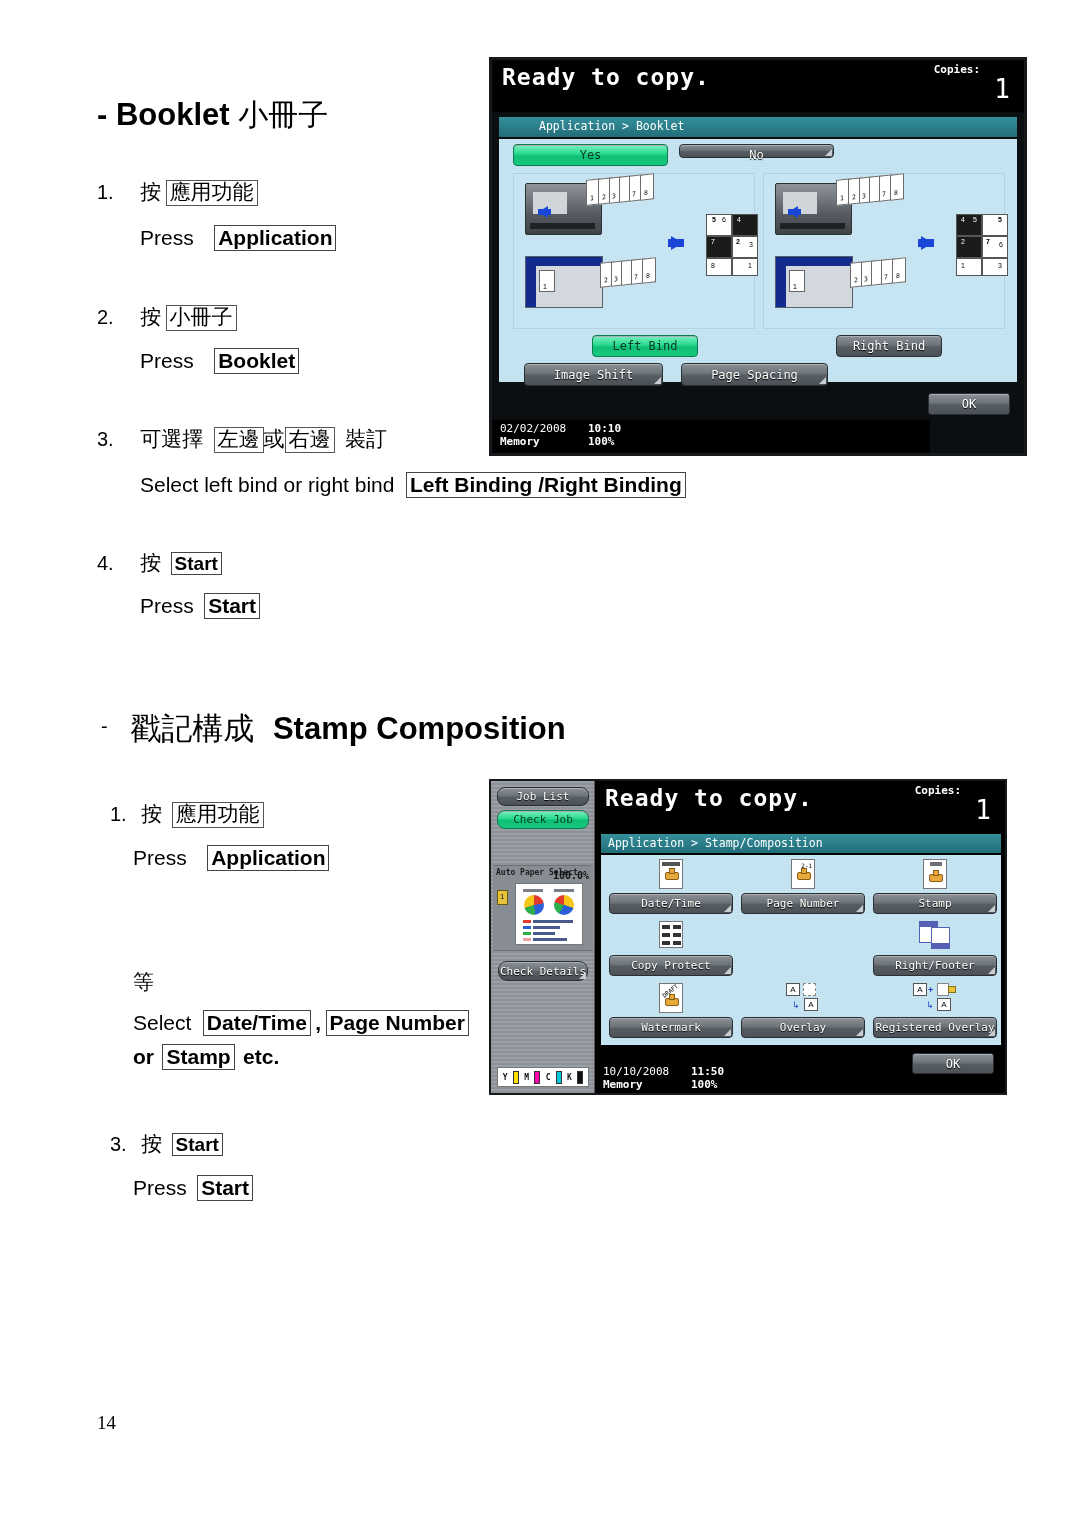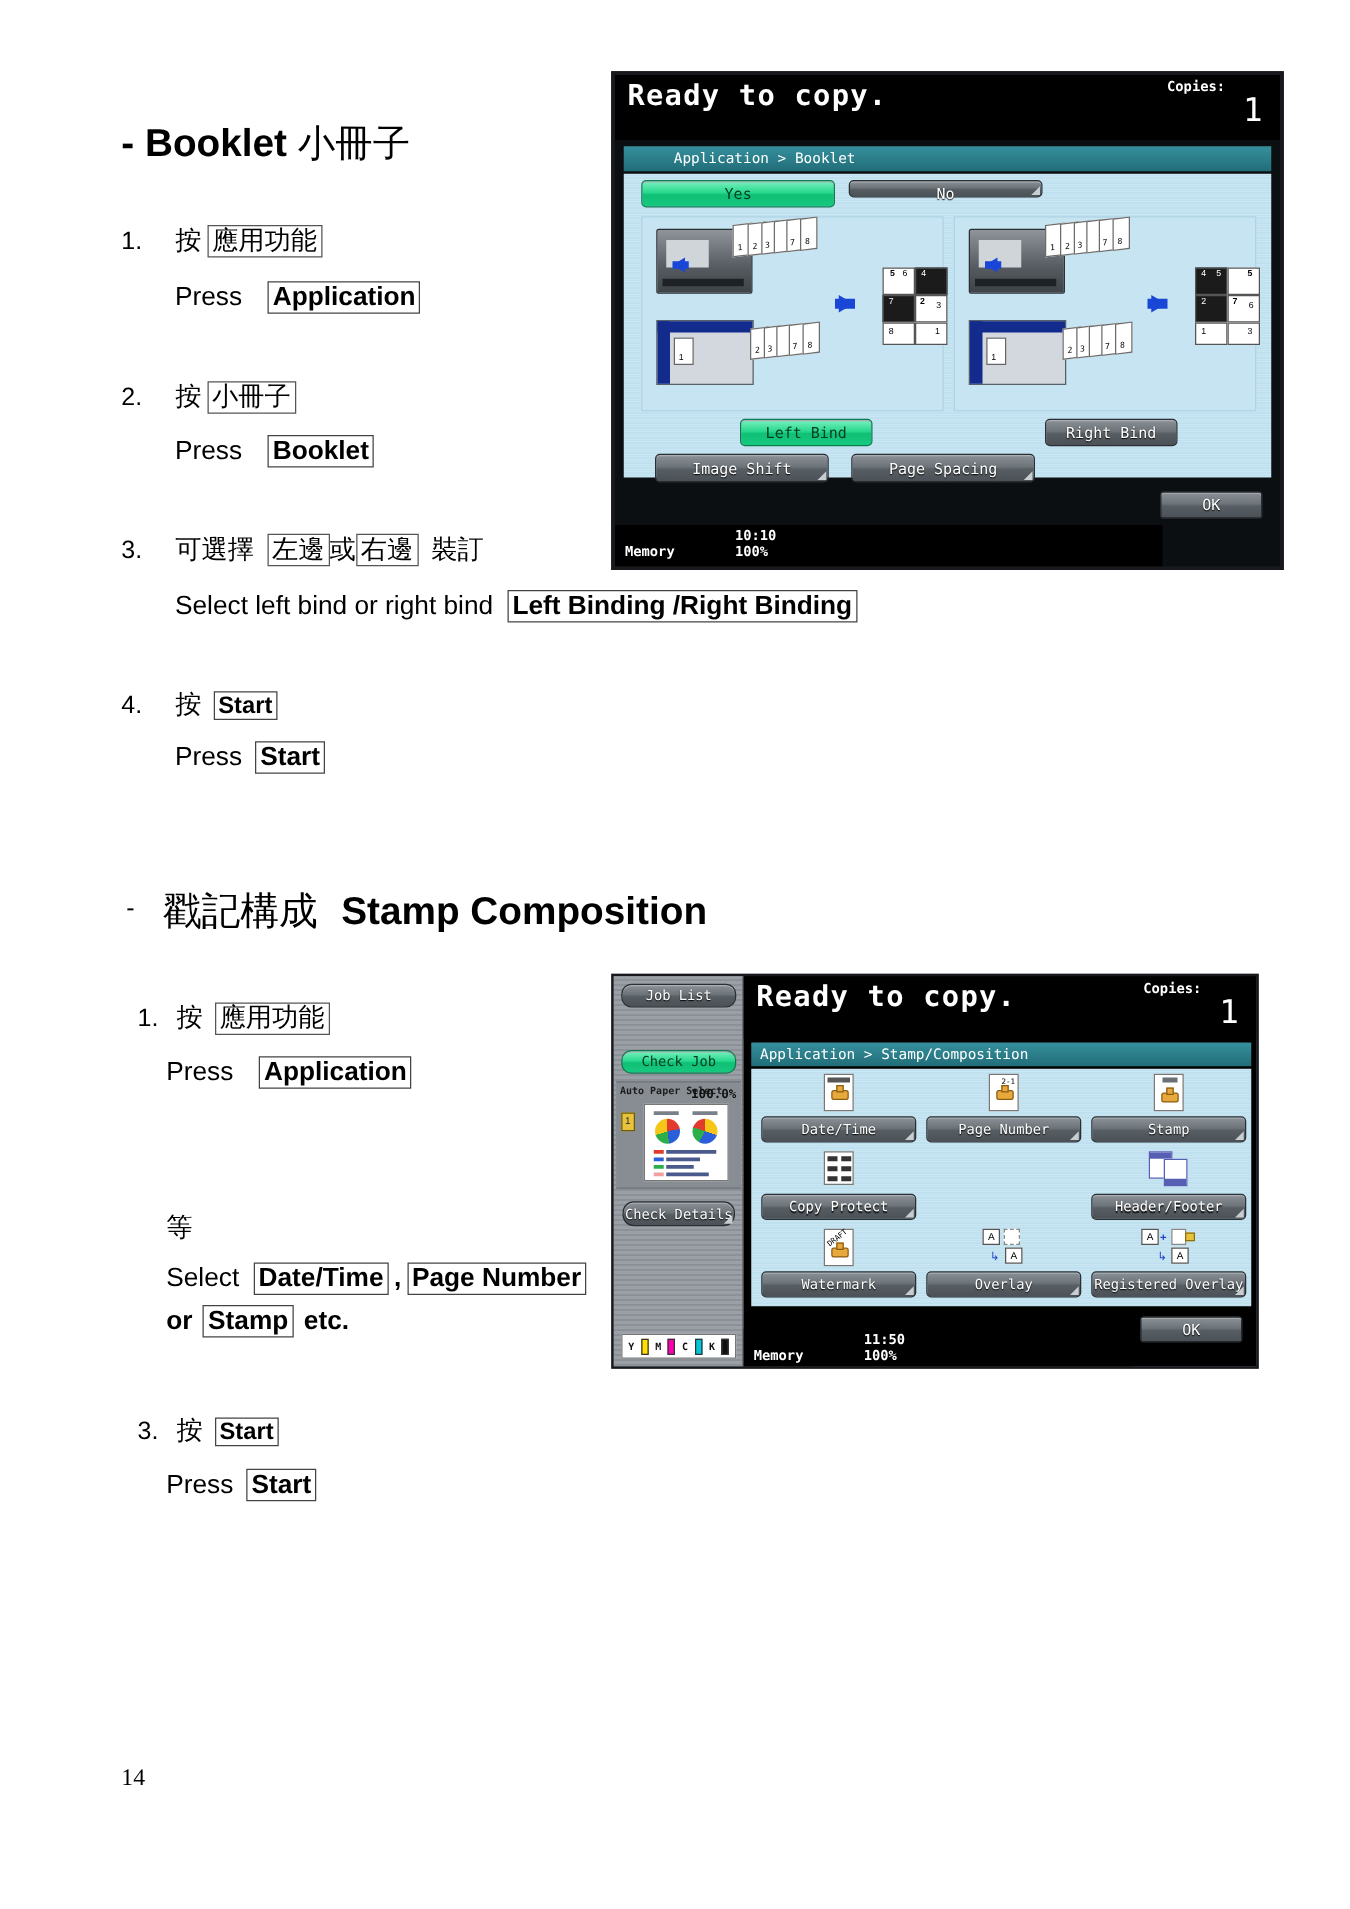--- a/index.html
+++ b/index.html
@@ -60,21 +60,21 @@
   }
   .btn.green{
     background:linear-gradient(#79f0bf,#29d98e 45%,#0fbf74 55%,#17c980);
     color:#063b26;text-shadow:none;border:1px solid #0d7b50;
   }
   .btn .corner{position:absolute;right:1px;bottom:1px;width:0;height:0;
      border-left:7px solid transparent;border-bottom:7px solid #c8cdd1;}
 
   .statusbar{position:absolute;left:0;bottom:0;background:#000;color:#fff;
      font-family:"DejaVu Sans Mono","Liberation Mono",monospace;}
-  .statusbar .l1{position:absolute;left:8px;top:2px;font-size:11px;font-weight:normal;margin-top:33px;}
+  .statusbar .l1{position:absolute;left:8px;top:2px;font-size:11px;font-weight:normal;}
   .statusbar .t1{position:absolute;left:96px;top:2px;font-size:11px;font-weight:bold;}
   .statusbar .l2{position:absolute;left:8px;top:15px;font-size:11px;font-weight:bold;}
   .statusbar .t2{position:absolute;left:96px;top:15px;font-size:11px;font-weight:bold;}
 
   
   .illus{position:absolute;background:#c6e4f1;border:1px solid #b0d4e6;}
   .mfp{position:absolute;background:linear-gradient(#8e9499,#555b60 60%,#3e4347);
        border:1px solid #2b3033;border-radius:2px;}
   .mfp .slot{position:absolute;left:4px;bottom:5px;right:6px;height:6px;background:#1d2226;}
   .mfp .tray{position:absolute;left:7px;top:8px;width:34px;height:22px;background:#cfd5d9;}
@@ -385,21 +385,21 @@
   </div>
   <div class="step" style="left:133px;top:1175px;">
     <span class="en">Press</span>
     <span class="en boxed-b" style="margin-left:6px;">Start</span>
   </div>
 
   <div class="panel" id="p2" style="left:489px;top:779px;width:518px;height:316px;border:2px solid #17191c;background:#7f868b;">
 
     <div class="rail" style="width:104px;height:312px;">
       <div class="btn" style="position:absolute;left:6px;top:6px;width:92px;height:19px;line-height:18px;font-size:11px;border-radius:8px;">Job List</div>
-      <div class="btn green" style="position:absolute;left:6px;top:29px;width:92px;height:19px;line-height:18px;font-size:11px;border-radius:8px;margin-top:30px;">Check Job</div>
+      <div class="btn green" style="position:absolute;left:6px;top:29px;width:92px;height:19px;line-height:18px;font-size:11px;border-radius:8px;">Check Job</div>
 
       <div style="position:absolute;left:2px;top:84px;width:100px;height:86px;background:#878d92;border-top:1px solid #6d7378;border-bottom:1px solid #6d7378;">
         <div class="paperlbl">Auto Paper Select</div>
         <div class="zoom">100.0%</div>
         <div style="position:absolute;left:4px;top:24px;width:11px;height:15px;background:#e8c23a;border:1px solid #6a5a10;">
           <span style="position:absolute;left:2px;top:1px;font-size:8px;color:#123;">1</span>
         </div>
         <div class="preview" style="left:22px;top:17px;width:68px;height:62px;">
           <div style="position:absolute;left:7px;top:5px;width:20px;height:3px;background:#7a8089;"></div>
           <div style="position:absolute;left:38px;top:5px;width:20px;height:3px;background:#7a8089;"></div>
@@ -502,21 +502,21 @@
         <div class="icon-tile" style="left:272px;top:66px;width:124px;height:58px;">
           <div class="icon-art" style="top:0;width:32px;height:28px;">
             <div style="position:absolute;left:0;top:0;width:19px;height:22px;background:#fff;border:1px solid #5560b5;">
               <div style="position:absolute;left:0;top:0;right:0;height:5px;background:#5560b5;"></div>
             </div>
             <div style="position:absolute;left:12px;top:6px;width:19px;height:22px;background:#fff;border:1px solid #5560b5;">
               <div style="position:absolute;left:0;bottom:0;right:0;height:5px;background:#5560b5;"></div>
             </div>
           </div>
           <div class="btn" style="position:absolute;left:0;top:34px;width:124px;height:21px;line-height:20px;font-size:11px;">
-            <span>Header/Footer</span>
+            <span>Right/Footer</span>
             <span class="corner"></span>
           </div>
         </div>
 
         <div class="icon-tile" style="left:8px;top:128px;width:124px;height:58px;">
           <div class="icon-art" style="top:0;width:24px;height:30px;background:#fff;border:1px solid #777;">
             <div style="position:absolute;left:1px;top:3px;font-size:6px;transform:rotate(-38deg);font-family:'DejaVu Sans Mono',monospace;">DRAFT</div>
             <div style="position:absolute;left:5px;top:14px;width:14px;height:8px;background:#e8a93c;border:1px solid #8a5c12;border-radius:2px;"></div>
             <div style="position:absolute;left:9px;top:10px;width:6px;height:6px;background:#e8a93c;border:1px solid #8a5c12;"></div>
           </div>

